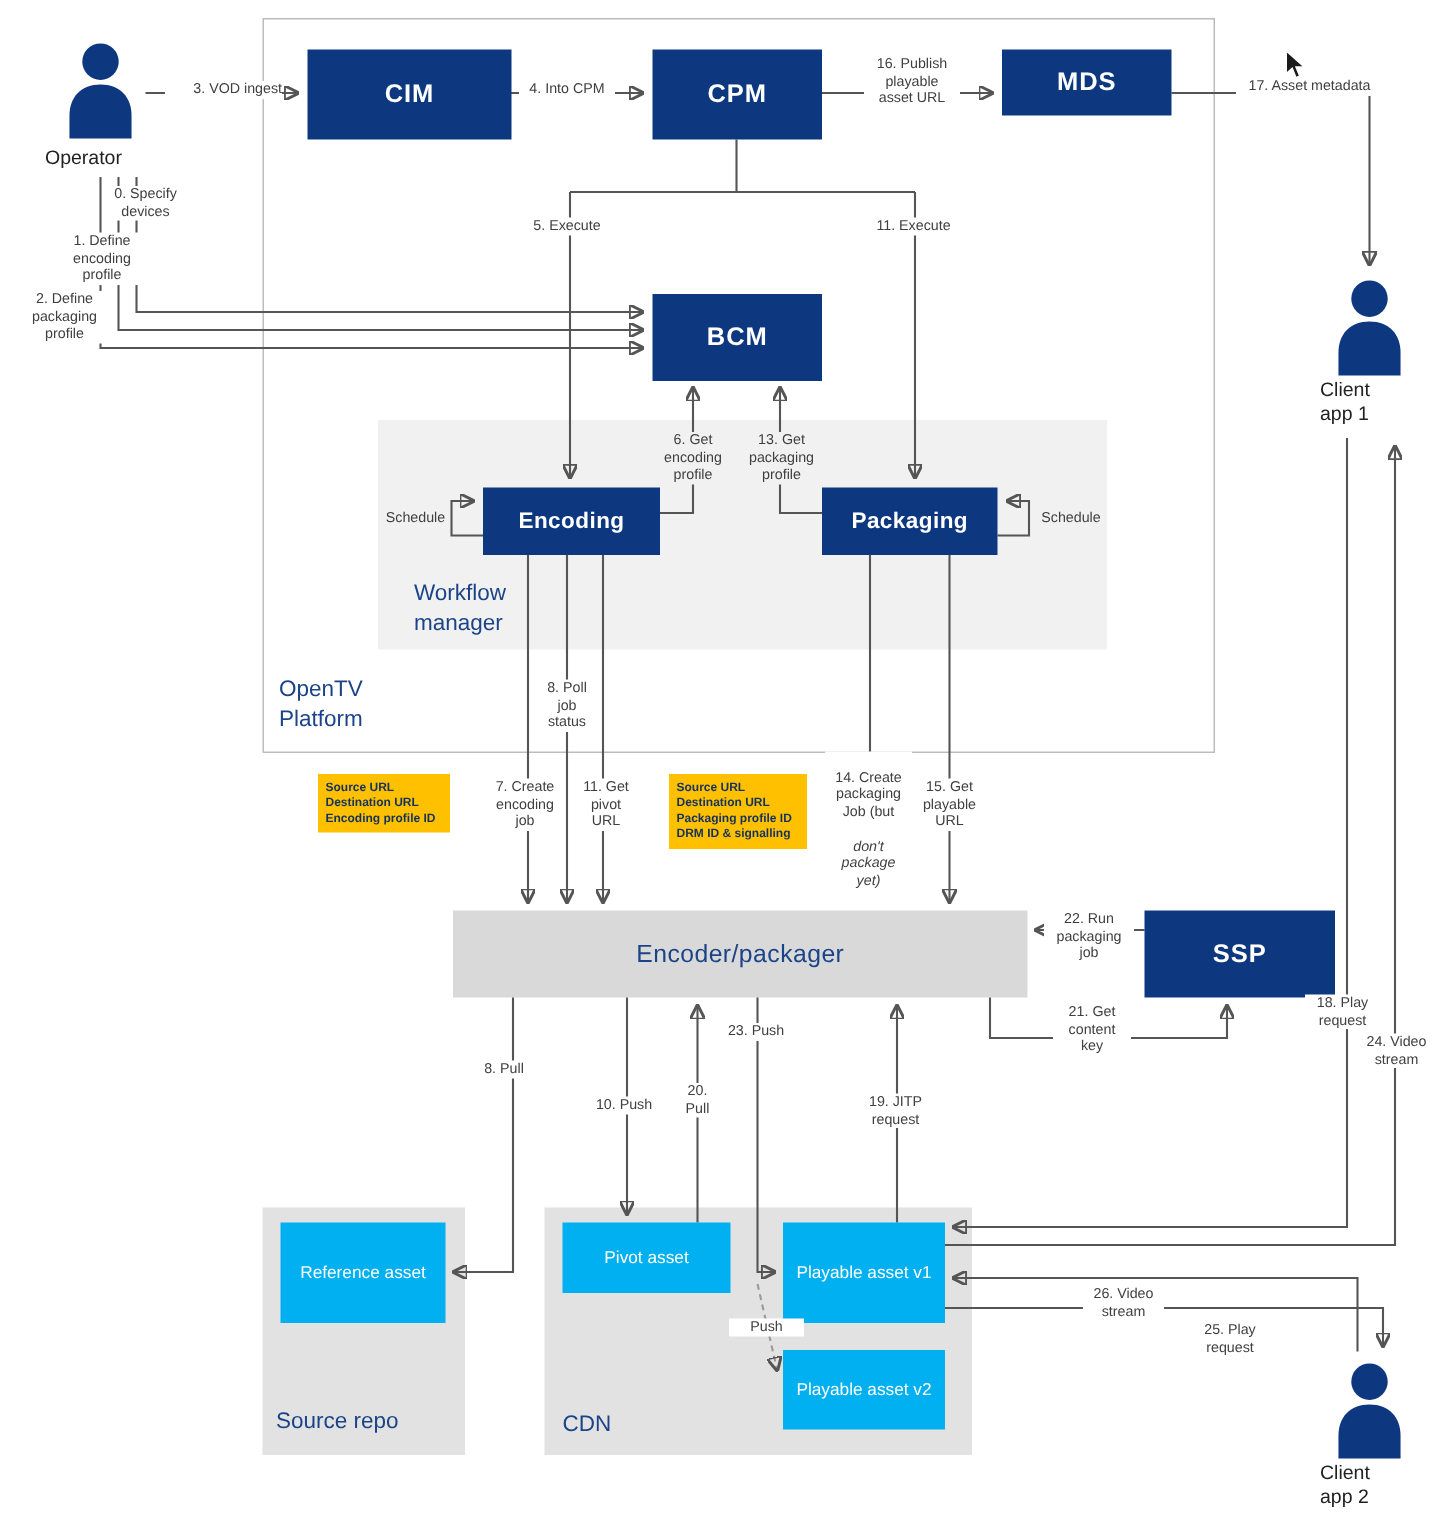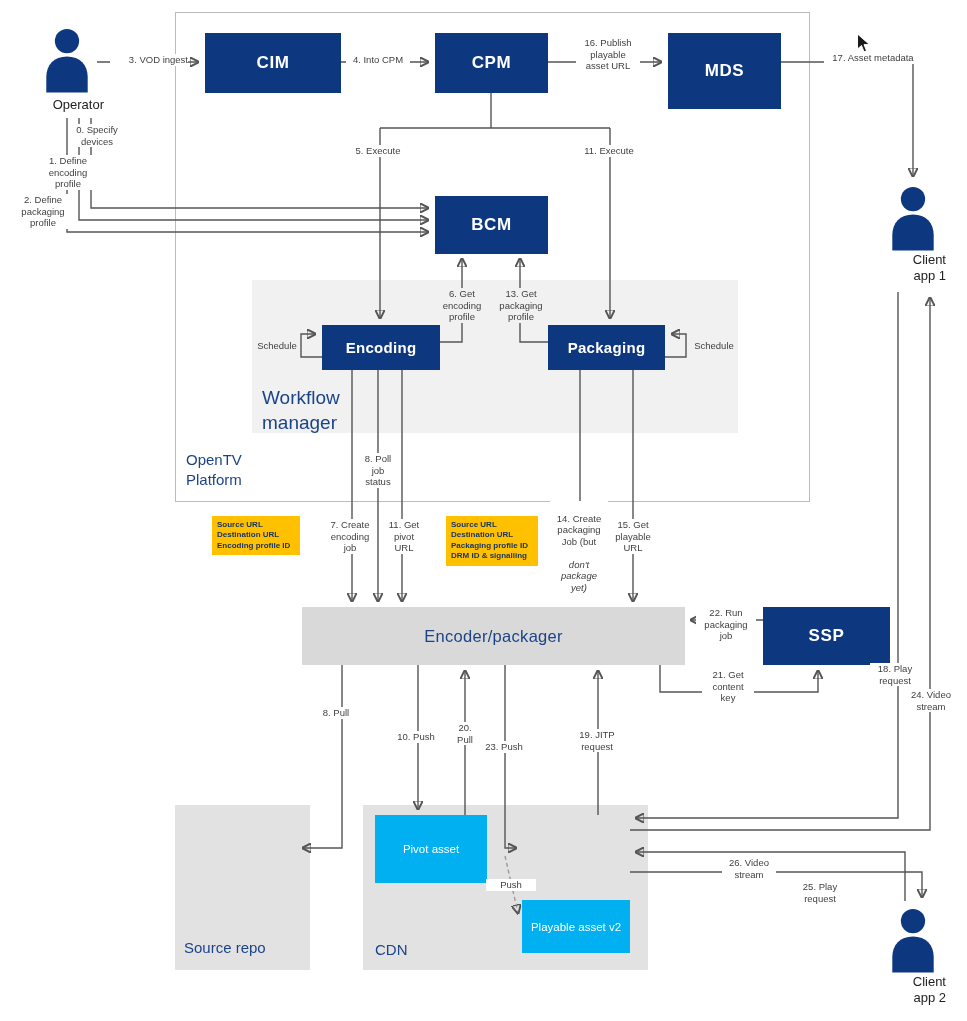--- a/index.html
+++ b/index.html
@@ -18,21 +18,21 @@
   .note { position:absolute; background:var(--amber); color:#14325e; font-size:8px; font-weight:700; line-height:1.3;
           padding:4px 5px; white-space:pre-line; z-index:2; }
   .elabel { position:absolute; font-size:9.5px; line-height:1.22; color:var(--label_text); text-align:center;
             white-space:pre-line; background:#fff; z-index:3; }
   .elabel.on-gray { background:var(--workflow_gray); }
   .elabel .it { font-style:italic; display:block; white-space:pre-line; }
   .section-label { position:absolute; color:var(--section_blue); font-size:15px; font-weight:500; line-height:1.3;
                    white-space:pre-line; z-index:3; }
   .person { position:absolute; z-index:2; }
   .person svg path, .person svg circle { fill:var(--navy); }
-  .person-label { position:absolute; font-size:13px; color:#222; text-align:right; line-height:1.25;
+  .person-label { position:absolute; font-size:13px; color:#222; text-align:left; line-height:1.25;
                   white-space:pre-line; z-index:3; }
   #wires { position:absolute; left:0; top:0; z-index:1; }
   #wires path { stroke:var(--line); stroke-width:1.4; fill:none; }
   #wires path.dashed { stroke:#9a9a9a; stroke-dasharray:4 3; }
   .cursor { position:absolute; z-index:5; }
 </style>
 </head>
 <body>
 
 <div class="canvas">
@@ -86,54 +86,60 @@
     <path d="M905 901 V852 H636" marker-end="url(#arr)"></path>
     <path d="M630 872 H922 V897" marker-end="url(#arr)"></path>
   </svg>
 
   <div class="node" style="left:205px; top:33px; width:136px; height:60px;">
       <span>CIM</span>
     </div>
   <div class="node" style="left:435px; top:33px; width:113px; height:60px;">
       <span>CPM</span>
     </div>
-  <div class="node" style="left:668px; top:33px; width:113px; height:76px;">
+  <div class="node" style="left:668px; top:33px; width:113px; height:44px;">
       <span>MDS</span>
     </div>
   <div class="node" style="left:435px; top:196px; width:113px; height:58px;">
       <span>BCM</span>
     </div>
   <div class="node small" style="left:322px; top:325px; width:118px; height:45px;">
       <span>Encoding</span>
     </div>
   <div class="node small" style="left:548px; top:325px; width:117px; height:45px;">
       <span>Packaging</span>
     </div>
   <div class="node" style="left:763px; top:607px; width:127px; height:58px;">
       <span>SSP</span>
     </div>
 
-  <div class="asset" style="left:375px; top:815px; width:112px; height:68px;">
+  <div class="asset" style="left:187px; top:815px; width:110px; height:67px;">
+      <span>Reference asset</span>
+    </div>
+  <div class="asset" style="left:375px; top:815px; width:112px; height:47px;">
       <span>Pivot asset</span>
+    </div>
+  <div class="asset" style="left:522px; top:815px; width:108px; height:67px;">
+      <span>Playable asset v1</span>
     </div>
   <div class="asset" style="left:522px; top:900px; width:108px; height:53px;">
       <span>Playable asset v2</span>
     </div>
 
   <div class="note" style="left:212px; top:516px; width:88px;">Source URL
 Destination URL
 Encoding profile ID</div>
   <div class="note" style="left:446px; top:516px; width:92px;">Source URL
 Destination URL
 Packaging profile ID
 DRM ID &amp; signalling</div>
 
   <div class="section-label" style="left:186px; top:450px;">OpenTV
 Platform</div>
-  <div class="section-label" style="left:262px; top:386px; font-size:19px;">Workflow
+  <div class="section-label" style="left:276px; top:386px; font-size:15px;">Workflow
 manager</div>
   <div class="section-label" style="left:184px; top:938px;">Source repo</div>
   <div class="section-label" style="left:375px; top:940px;">CDN</div>
 
   <div class="person" style="left:40px; top:26px;">
     <svg width="54" height="68" viewBox="0 0 60 72">
       <circle cx="30" cy="15" r="13.5"></circle>
       <path d="M30 32c-14.5 0-23 9.5-23 23v17h46V55c0-13.5-8.5-23-23-23z"></path>
     </svg>
   </div>
@@ -206,21 +212,21 @@
   <div class="elabel" style="left:572px; top:729px; width:50px;">19. JITP
 request</div>
   <div class="elabel" style="left:448px; top:722px; width:34px;">20.
 Pull</div>
   <div class="elabel" style="left:702px; top:669px; width:52px;">21. Get
 content
 key</div>
   <div class="elabel" style="left:696px; top:607px; width:60px;">22. Run
 packaging
 job</div>
-  <div class="elabel" style="left:480px; top:741px; width:48px;">23. Push</div>
+  <div class="elabel" style="left:480px; top:682px; width:48px;">23. Push</div>
   <div class="elabel" style="left:906px; top:689px; width:50px;">24. Video
 stream</div>
   <div class="elabel" style="left:794px; top:835px; width:52px;margin-top:46px;">25. Play
 request</div>
   <div class="elabel" style="left:722px; top:857px; width:54px;">26. Video
 stream</div>
   <div class="elabel on-gray" style="left:254px; top:340px; width:46px;">Schedule</div>
   <div class="elabel on-gray" style="left:690px; top:340px; width:48px;">Schedule</div>
   <div class="elabel" style="left:486px; top:879px; width:50px;">Push</div>
 

